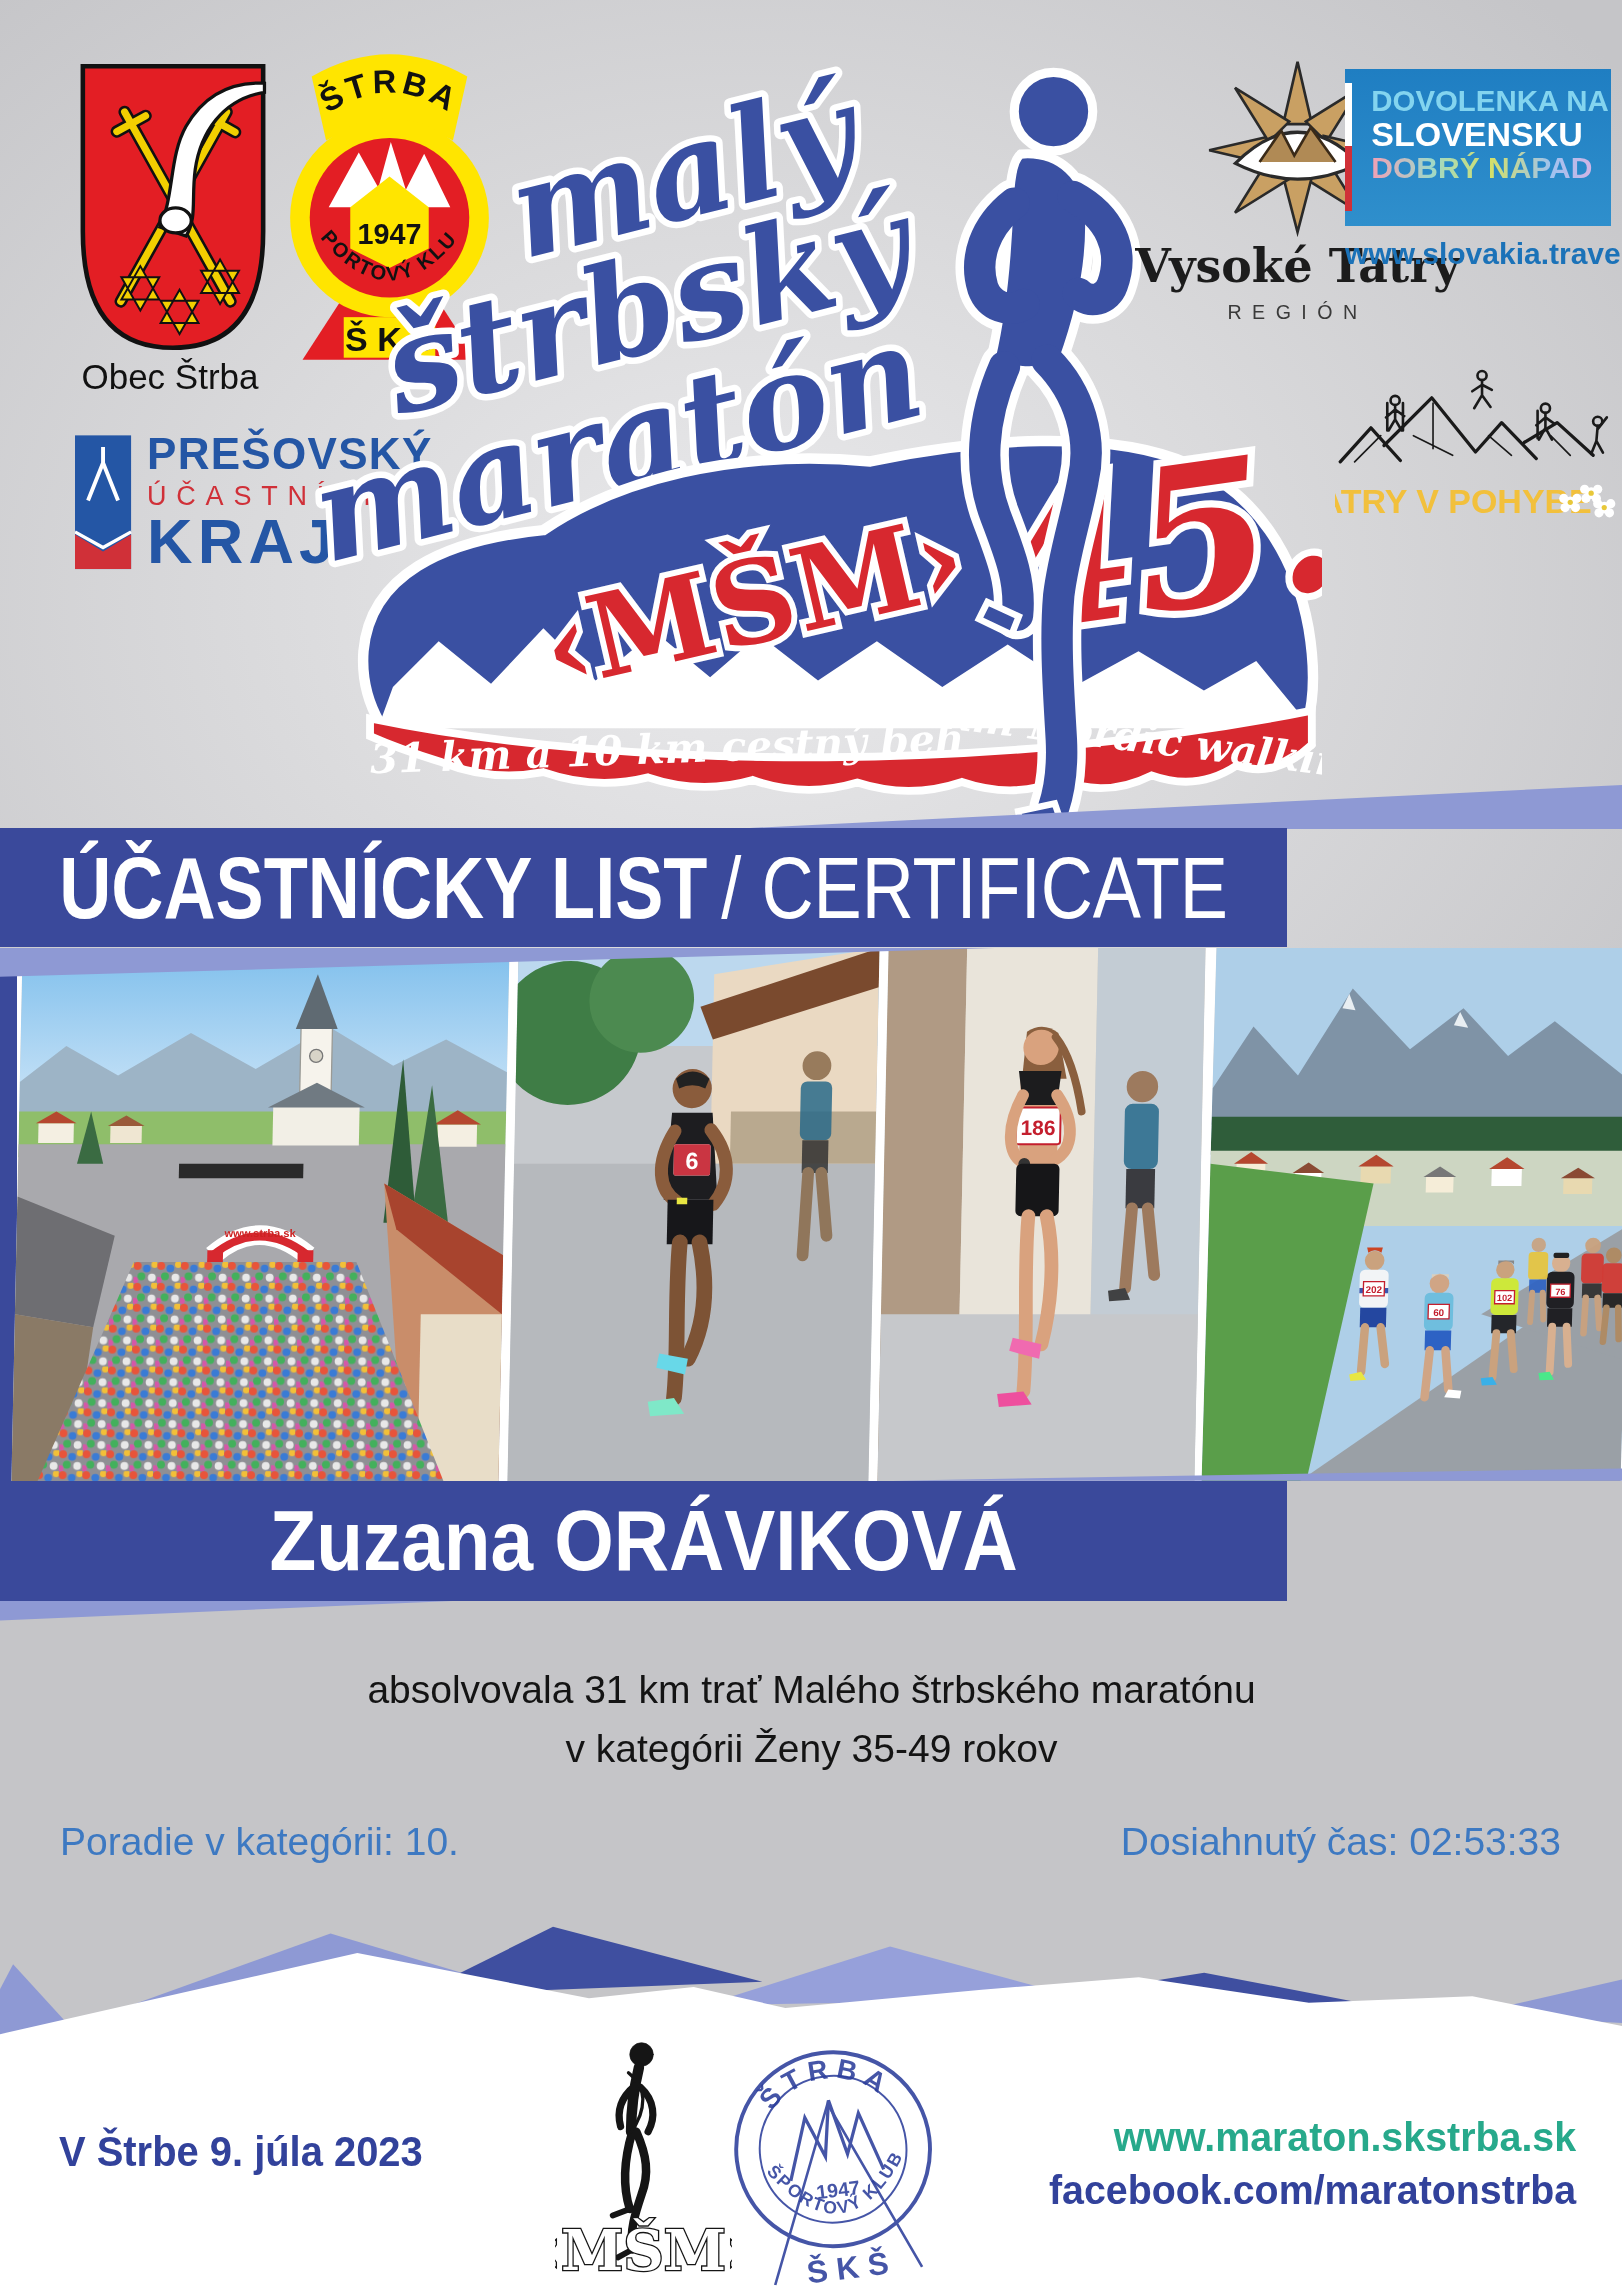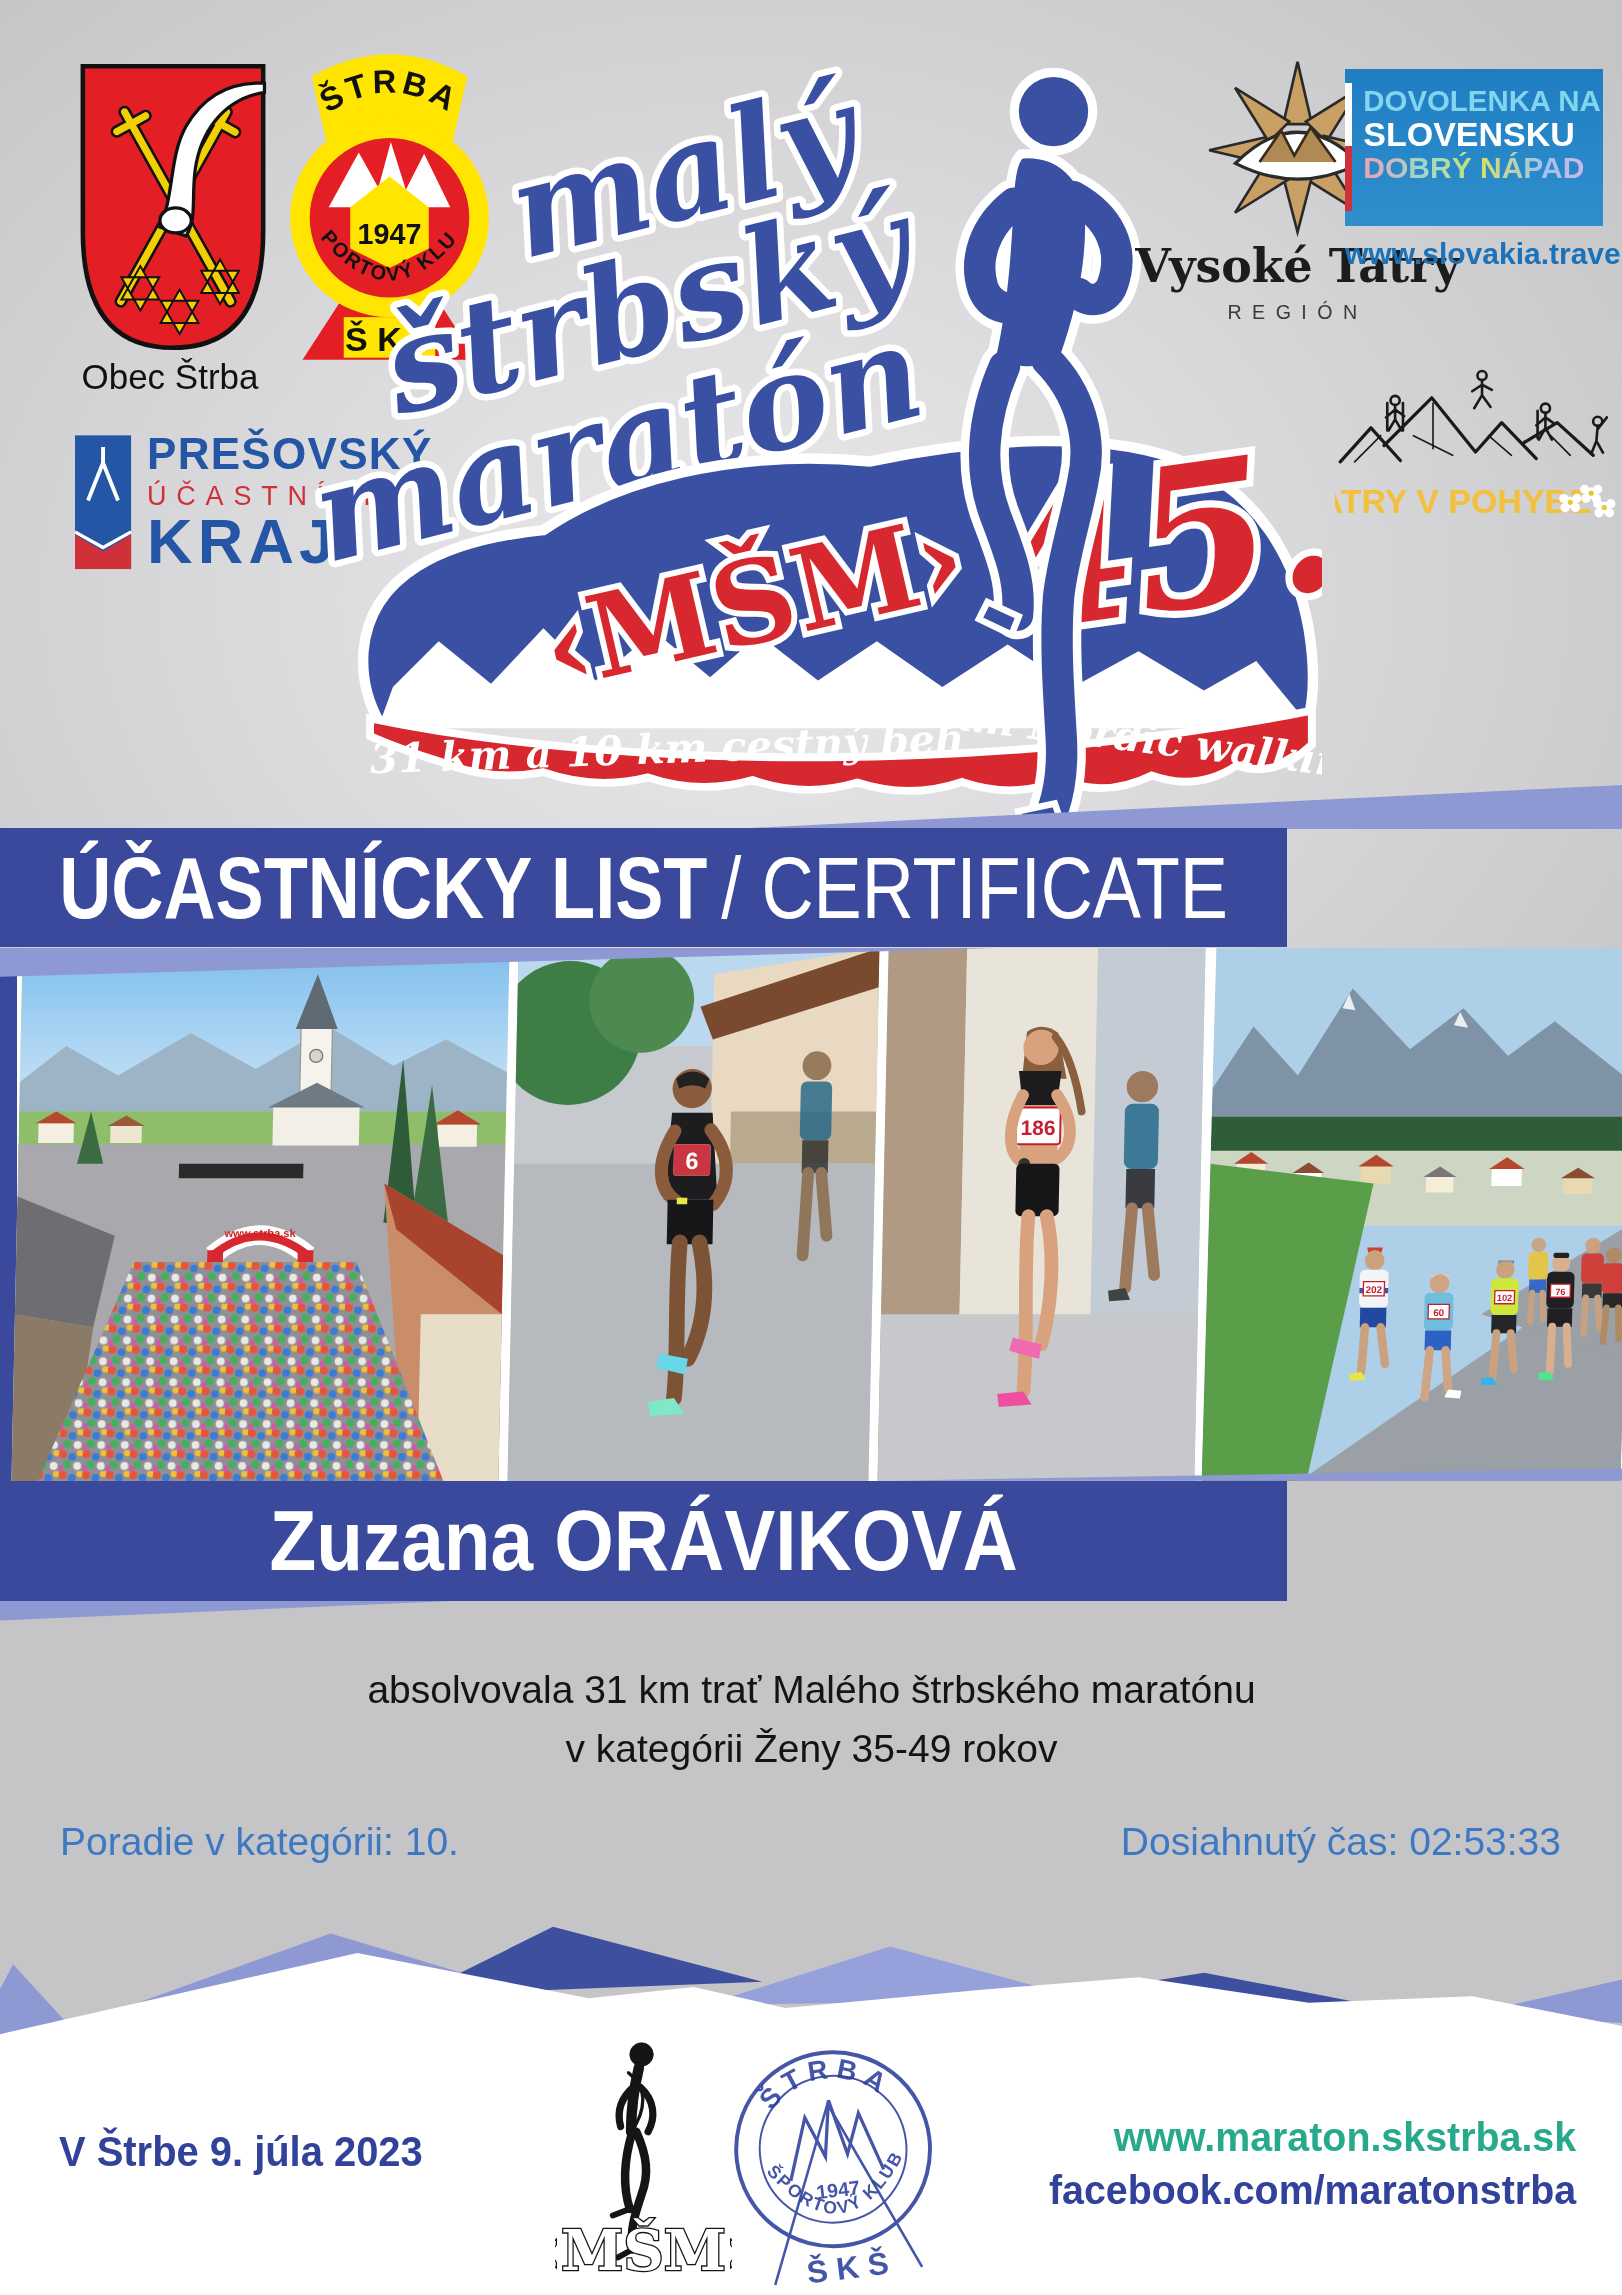--- a/index.html
+++ b/index.html
@@ -10,21 +10,21 @@
   svg{display:block;}
   
   #obec-label{left:62px;top:357px;width:216px;text-align:center;font-size:35px;color:#111;}
   #psk-text{left:147px;top:432px;line-height:1;}
   #psk-l1{font-size:44px;font-weight:bold;color:#2456a5;letter-spacing:1.3px;}
   #psk-l2{font-size:27px;color:#d03038;letter-spacing:9.8px;margin-top:6.5px;}
   #psk-l3{font-size:63px;font-weight:bold;color:#2456a5;letter-spacing:5.2px;margin-top:0;}
   
   #dovolenka{left:1345px;top:69px;width:262px;}
   #dov-banner{position:relative;width:258px;height:157px;background:linear-gradient(180deg,#1f7ec2,#2f8fcc);
-              padding-left:0;overflow:hidden;}
+              padding-left:8px;overflow:hidden;}
   #dov-stripe-w{position:absolute;left:0;top:14.4px;width:6.5px;height:63px;background:#fff;}
   #dov-stripe-r{position:absolute;left:0;top:77px;width:6.5px;height:65px;background:#d03038;}
   #dov-banner .t{margin-left:18.3px;line-height:1.04;}
   #dov-l1{font-size:29.4px;font-weight:bold;color:#83d4ef;margin-top:17px;}
   #dov-l2{font-size:34px;font-weight:bold;color:#ffffff;}
   #dov-l3{font-size:30px;font-weight:bold;
           background:linear-gradient(90deg,#f2a0b5,#9fd8c8,#d4e06a,#9fc2ef,#e8aee0);
           -webkit-background-clip:text;background-clip:text;color:transparent;}
   #dov-url{width:258px;text-align:center;font-size:30px;font-weight:bold;color:#1b72b8;margin-top:10.5px;}
   

